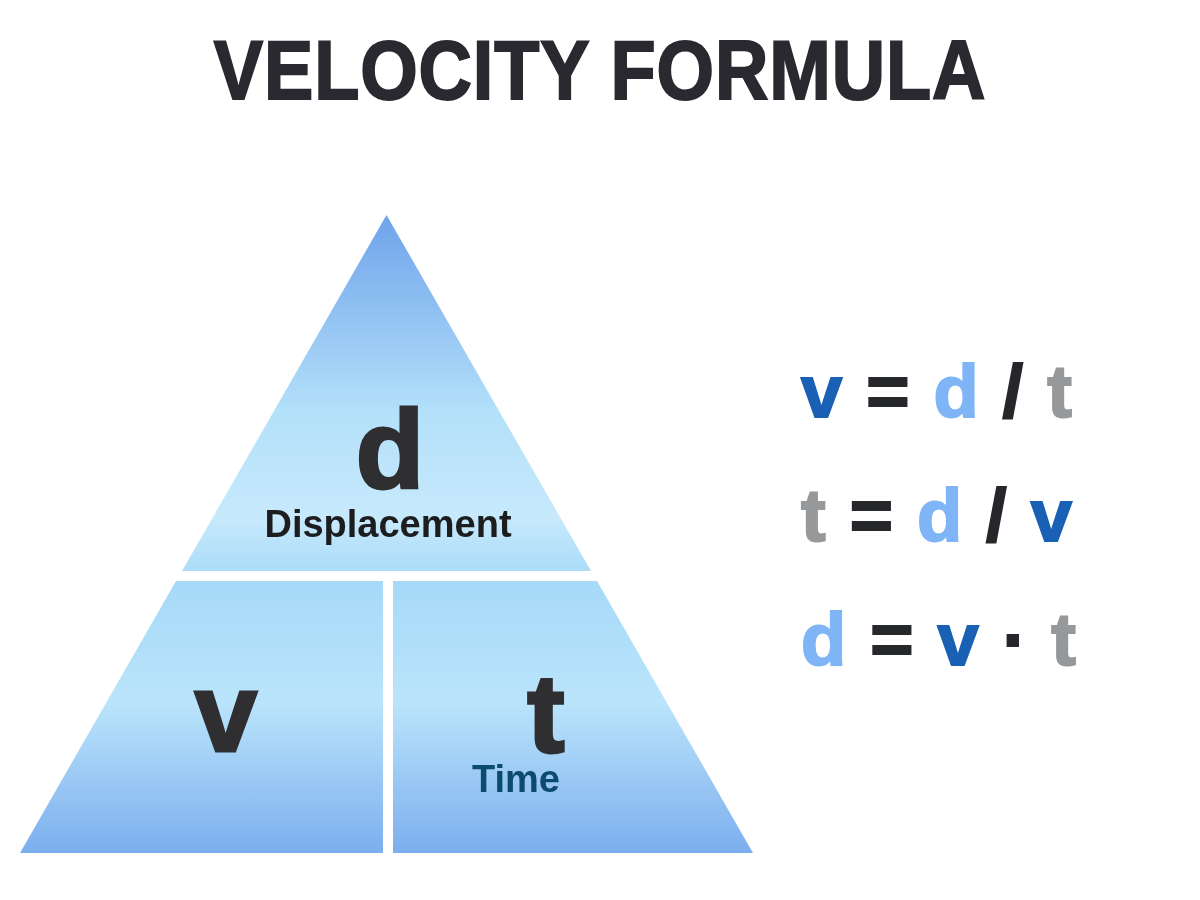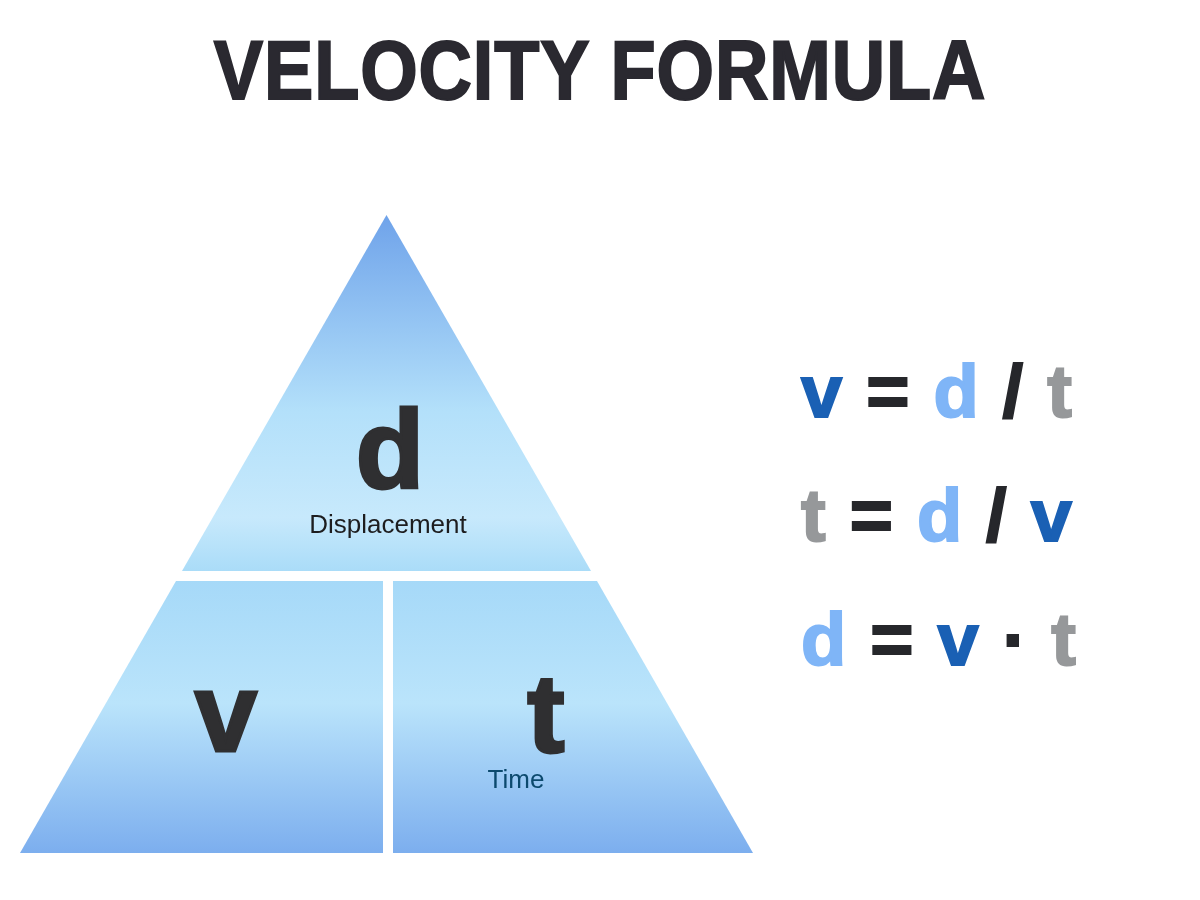--- a/index.html
+++ b/index.html
@@ -42,22 +42,22 @@
     position: absolute;
     transform: translate(-50%, -50%);
     font-size: 112px;
     font-weight: 800;
     line-height: 1;
     -webkit-text-stroke: 3px currentColor;
   }
   .lbl {
     position: absolute;
     transform: translate(-50%, -50%);
-    font-size: 26px;
-    font-weight: 400;
+    font-size: 38px;
+    font-weight: 700;
     line-height: 1;
     white-space: nowrap;
   }
   .formulas {
     position: absolute;
     left: 801px;
     top: 330px;
   }
   .formula-row {
     height: 124px;

